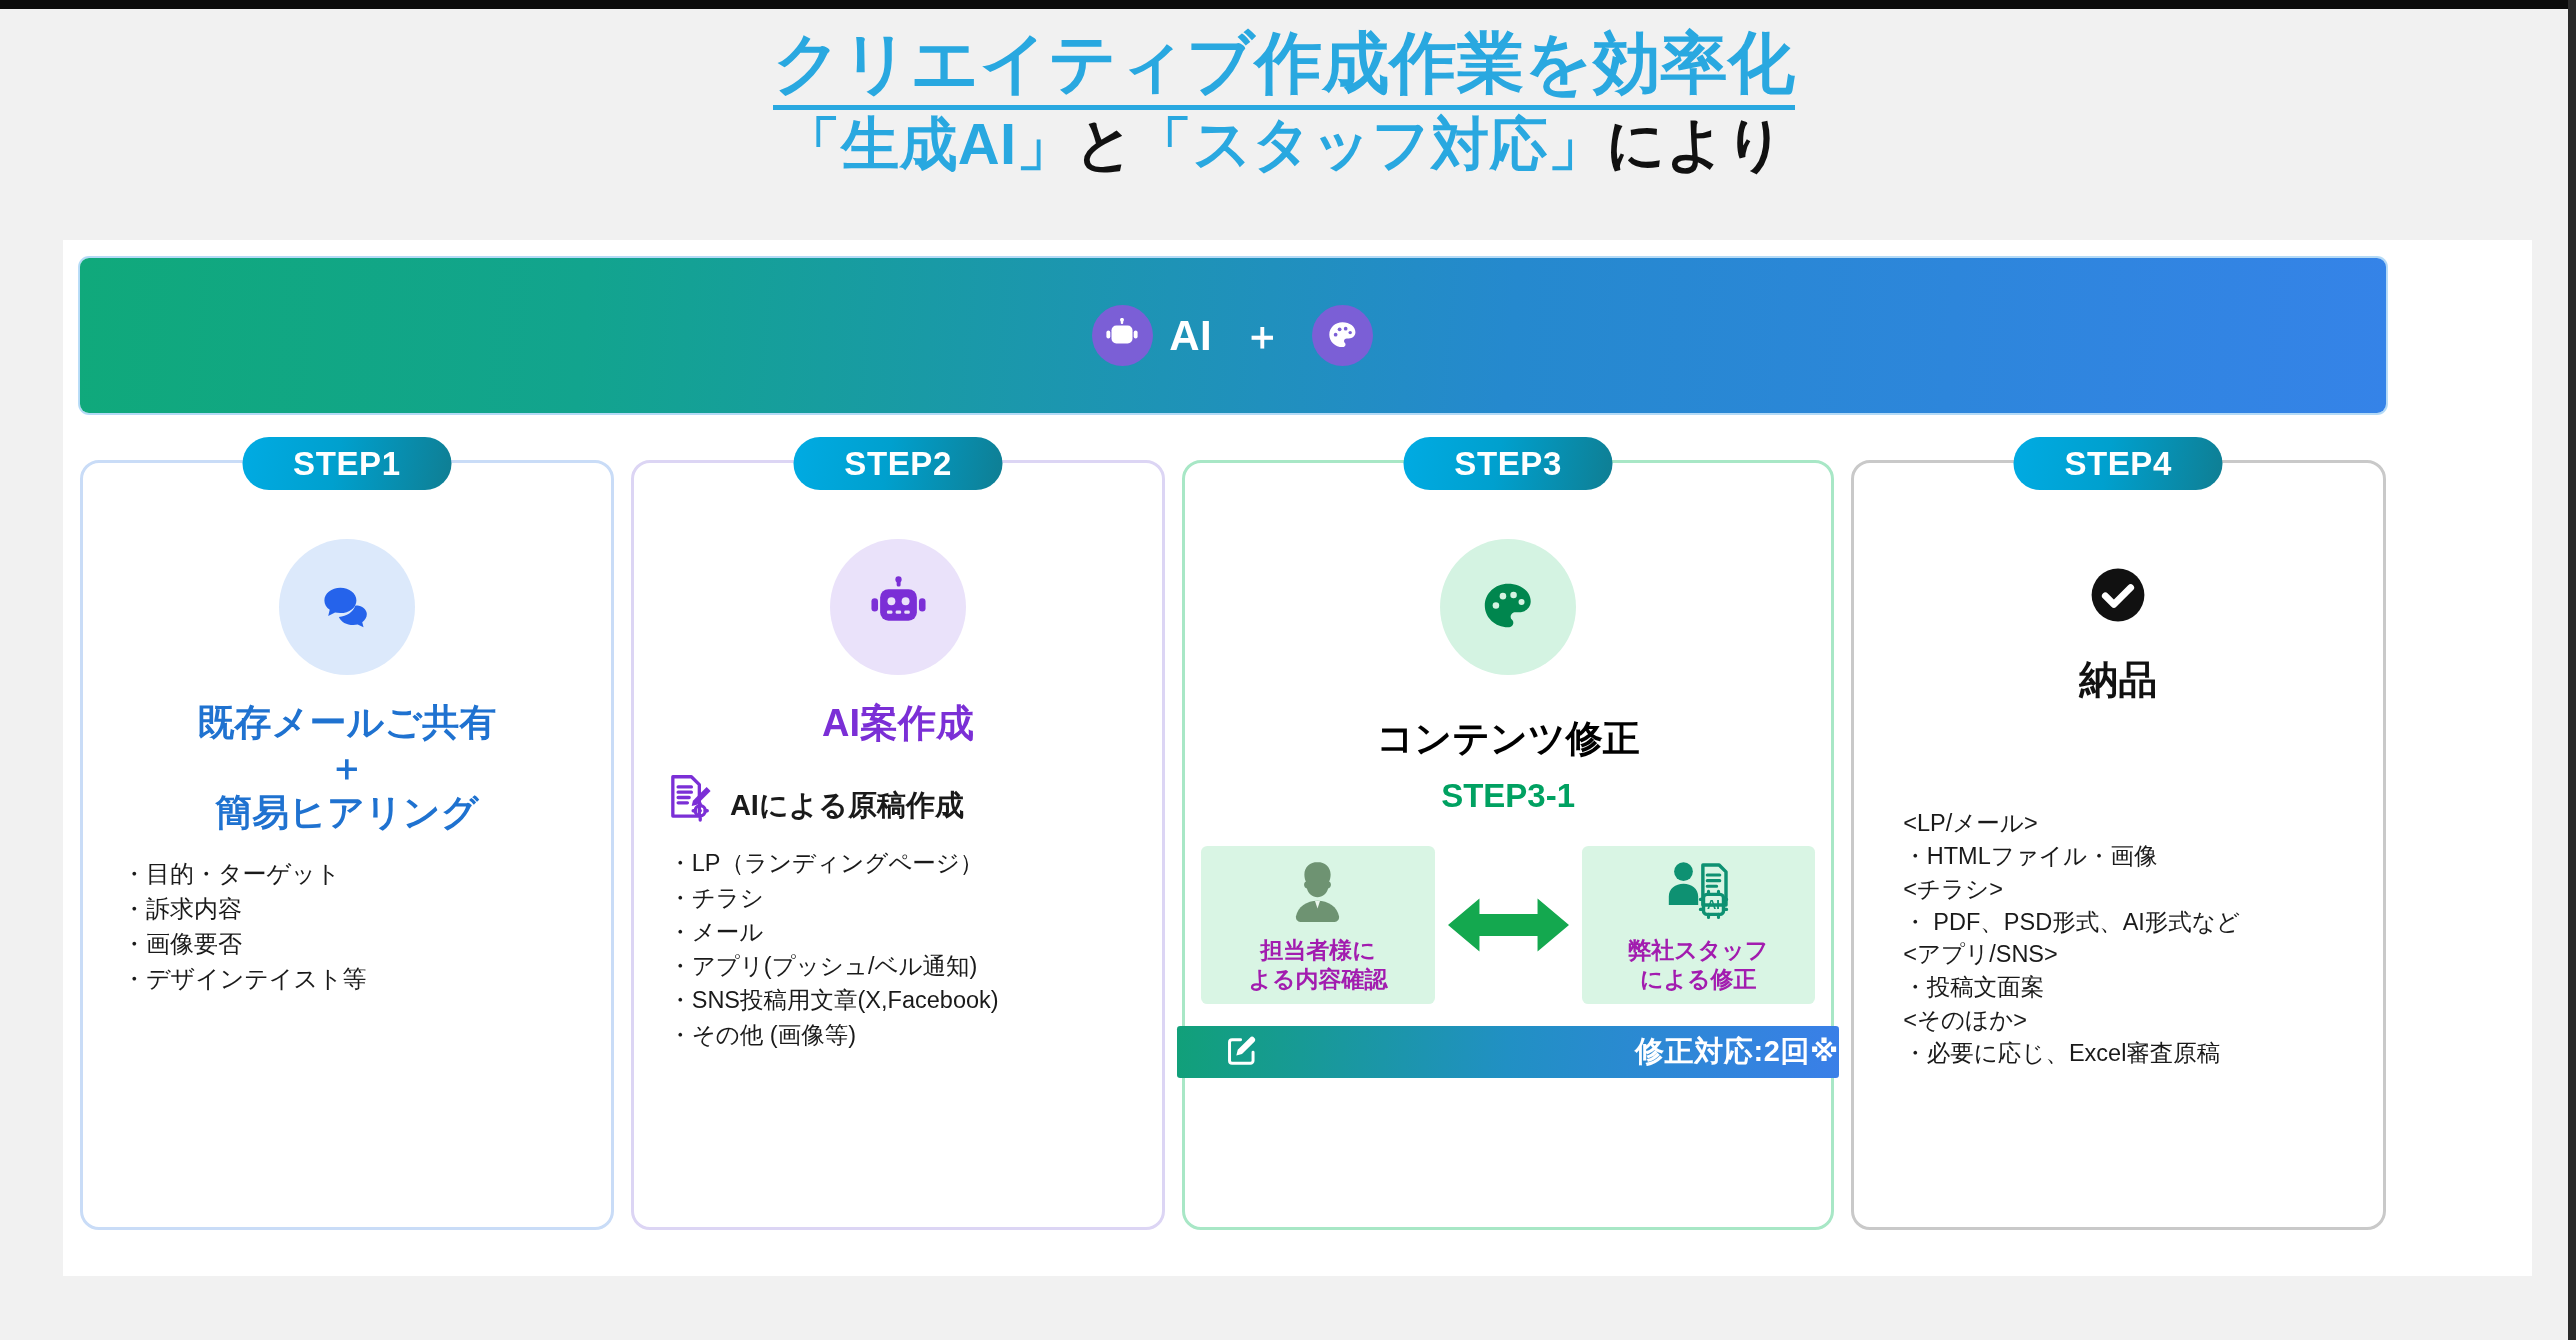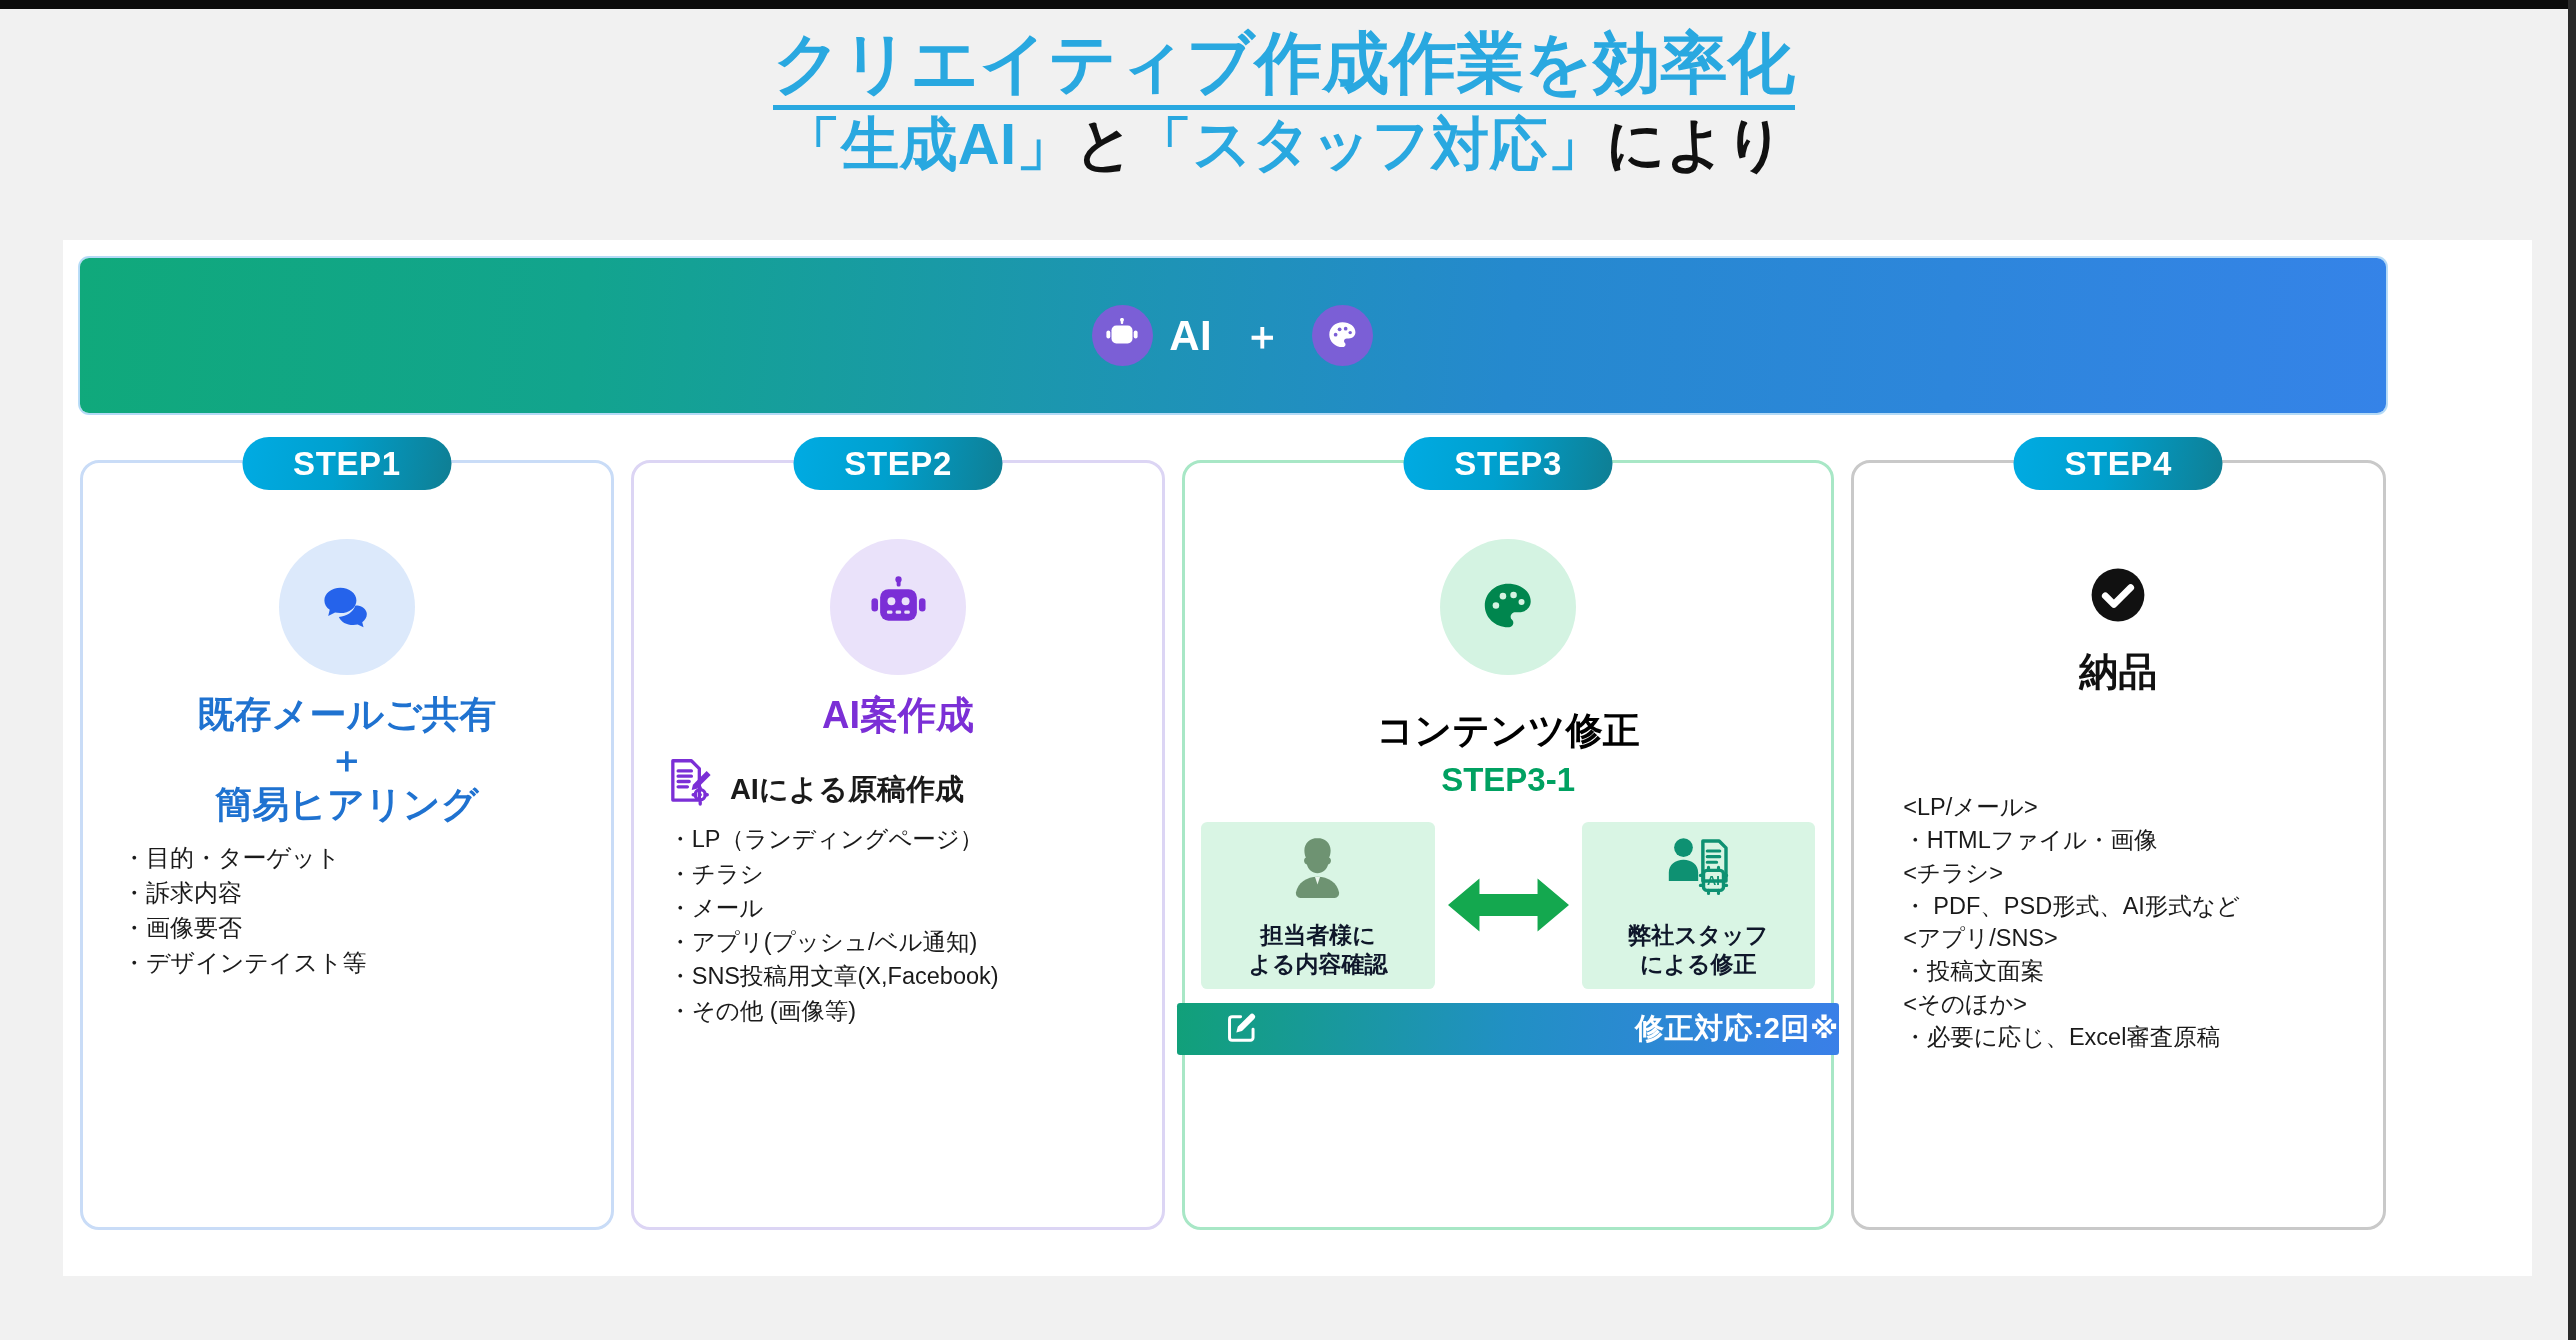--- a/index.html
+++ b/index.html
@@ -85,21 +85,21 @@
     min-width:209px;height:53px;border-radius:28px;
     background:linear-gradient(100deg,#00ABE3 0%,#00A0CE 45%,#0F7E93 100%);
     color:#fff;font-size:33px;font-weight:bold;letter-spacing:0.6px;
     display:flex;align-items:center;justify-content:center;
     z-index:5;padding:0 23px;box-sizing:border-box;
   }
 
   .card-inner{
     position:absolute;left:0;top:61px;right:0;bottom:0;
     display:flex;flex-direction:column;align-items:center;
-    padding:0 16.5px;box-sizing:border-box;
+    padding:0 16.5px;box-sizing:border-box;gap:8px;
   }
 
   .icon-circle{
     width:136px;height:136px;border-radius:50%;
     display:flex;align-items:center;justify-content:center;
     margin-top:15.2px;
   }
   .ic-blue{background:#DCE9FB;}
   .ic-purple{background:#EAE2FA;}
   .ic-green{background:#D4F3E2;}
@@ -134,22 +134,22 @@
   .pair{
     display:flex;align-items:stretch;gap:0;margin-top:23px;width:100%;
     justify-content:space-between;
   }
   .pair-box{
     width:38%;background:#D9F5E4;border-radius:6.3px;
     display:flex;flex-direction:column;align-items:center;justify-content:flex-start;
     padding:9px 3.8px 10.2px;box-sizing:border-box;
   }
   .pair-label{
-    font-size:23px;font-weight:bold;color:#0f172a;text-align:center;line-height:1.25;
-    white-space:pre-line;margin-top:13px;
+    font-size:23px;font-weight:bold;color:#a21caf;text-align:center;line-height:1.25;
+    white-space:pre-line;margin-top:4px;
   }
   .pair-arrow{display:flex;align-items:center;justify-content:center;width:22%;}
 
   .rev-bar{
     margin-top:14px;width:100%;height:52px;border-radius:3.2px;
     background:linear-gradient(95deg,#11A079 0%,#2190C4 50%,#3A7FE8 100%);
     display:flex;align-items:center;justify-content:space-between;gap:36px;
     color:#fff;
     padding-left:48px;
   }

